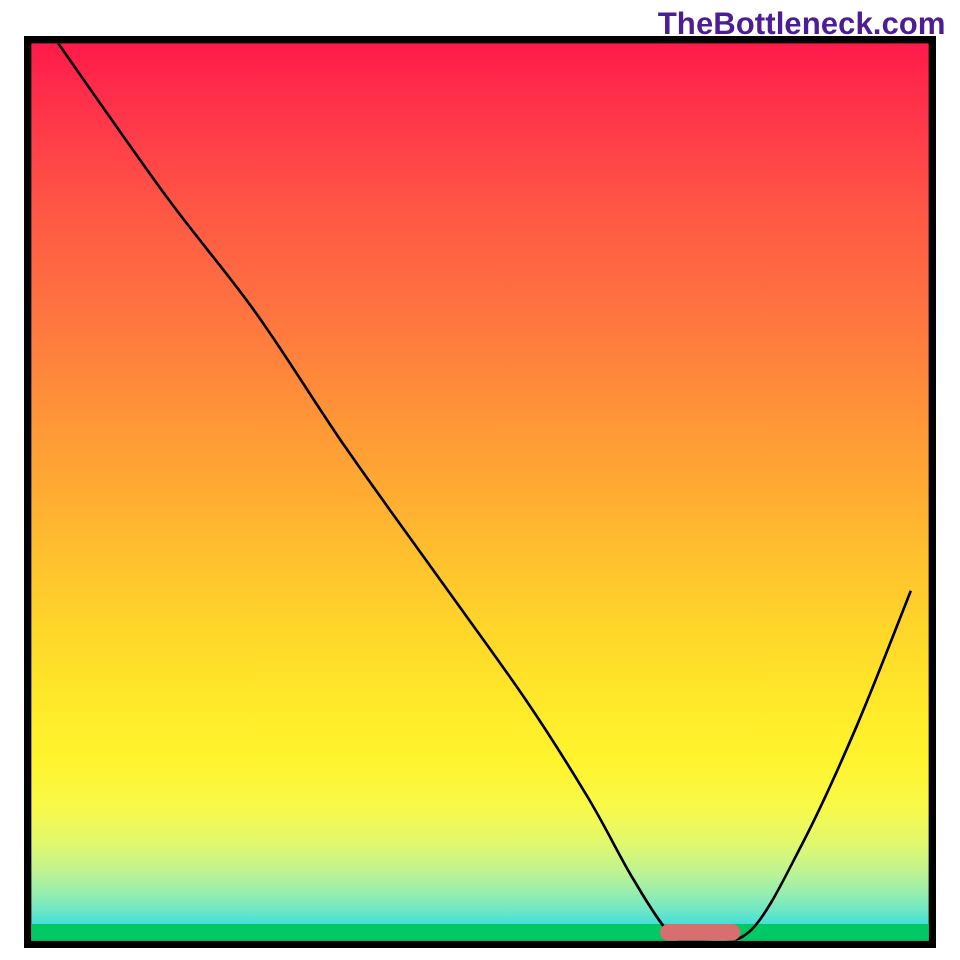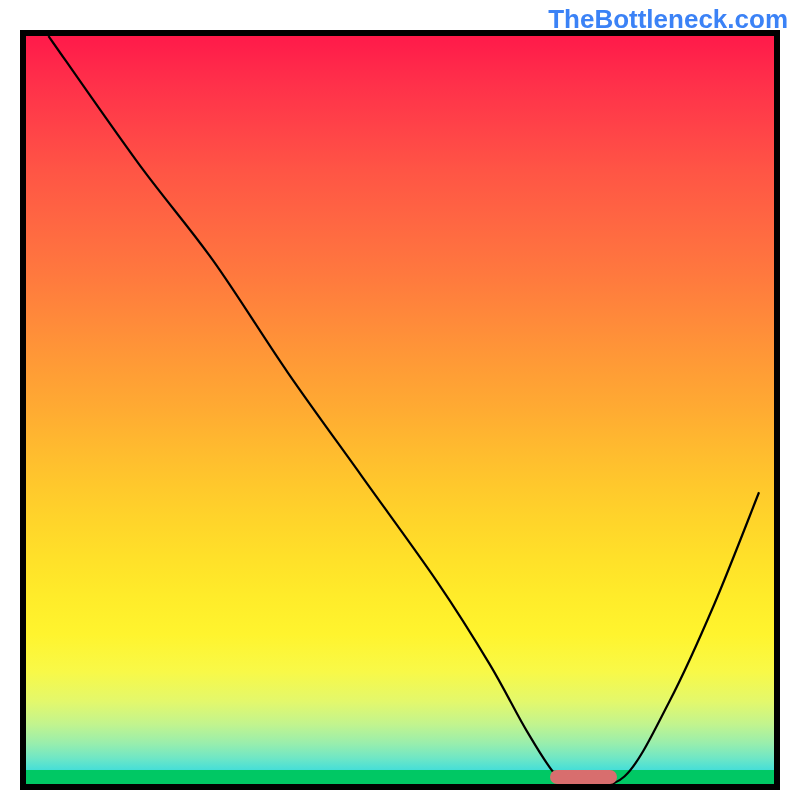--- a/index.html
+++ b/index.html
@@ -9,21 +9,21 @@
     width: 800px;
     height: 800px;
   }
   .watermark {
     position: absolute;
     top: 4px;
     right: 12px;
     font-family: Arial, Helvetica, sans-serif;
     font-size: 26px;
     font-weight: 600;
-    color: #3b82f6;
+    color: #4c1d95;
     letter-spacing: 0px;
   }
   .plot-frame {
     position: absolute;
     left: 20px;
     top: 30px;
     width: 760px;
     height: 760px;
     background: #000;
   }

